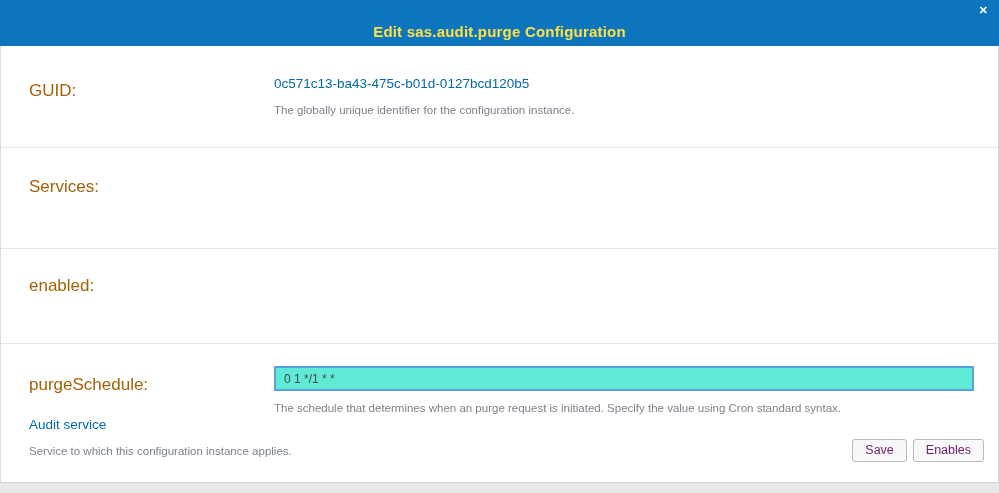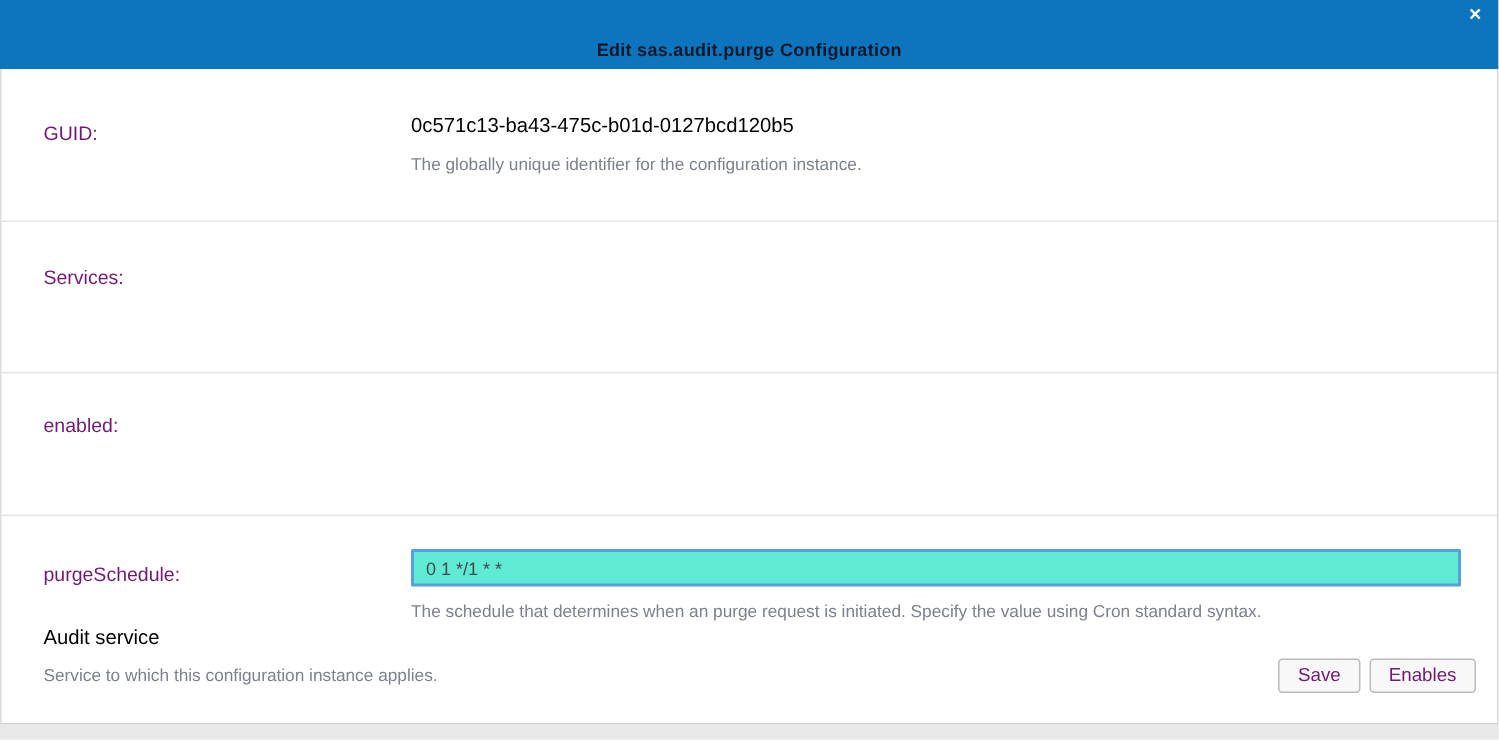--- a/index.html
+++ b/index.html
@@ -23,22 +23,22 @@
     background: #0d75bd;
     position: relative;
     display: flex;
     justify-content: center;
     align-items: flex-end;
     padding-bottom: 6px;
     flex: 0 0 auto;
     margin: 0 -1px;
   }
   .dialog-title {
-    color: #0f172a;
-    font-size: 12px;
+    color: #fde047;
+    font-size: 15px;
     font-weight: bold;
     letter-spacing: 0.2px;
   }
   .close-btn {
     position: absolute;
     top: 2px;
     right: 8px;
     color: #ffffff;
     font-size: 11px;
     font-weight: bold;
@@ -52,29 +52,29 @@
     flex: 0 0 auto;
   }
   .row.bordered { border-bottom: 1px solid #e3e5e9; }
   .row-guid     { height: 102px; padding-top: 30px; }
   .row-services { height: 101px; padding-top: 24px; flex-direction: column; }
   .row-enabled  { height: 95px;  padding-top: 22px; }
   .row-purge    { height: 86px;  padding-top: 22px; }
   .field-label {
     width: 245px;
     flex: 0 0 245px;
-    font-size: 13px;
-    color: #701a75;
+    font-size: 17px;
+    color: #a16207;
     padding-top: 5px;
   }
   .row-purge .field-label { padding-top: 9px; }
   .field-content { flex: 1 1 auto; min-width: 0; }
   .field-value {
     font-size: 13.5px;
-    color: #000000;
+    color: #0369a1;
   }
   .field-desc {
     margin-top: 13px;
     font-size: 11.5px;
     color: #7c828b;
   }
   .row-purge .field-desc { margin-top: 11px; }
   
   .toggle {
     position: relative;

